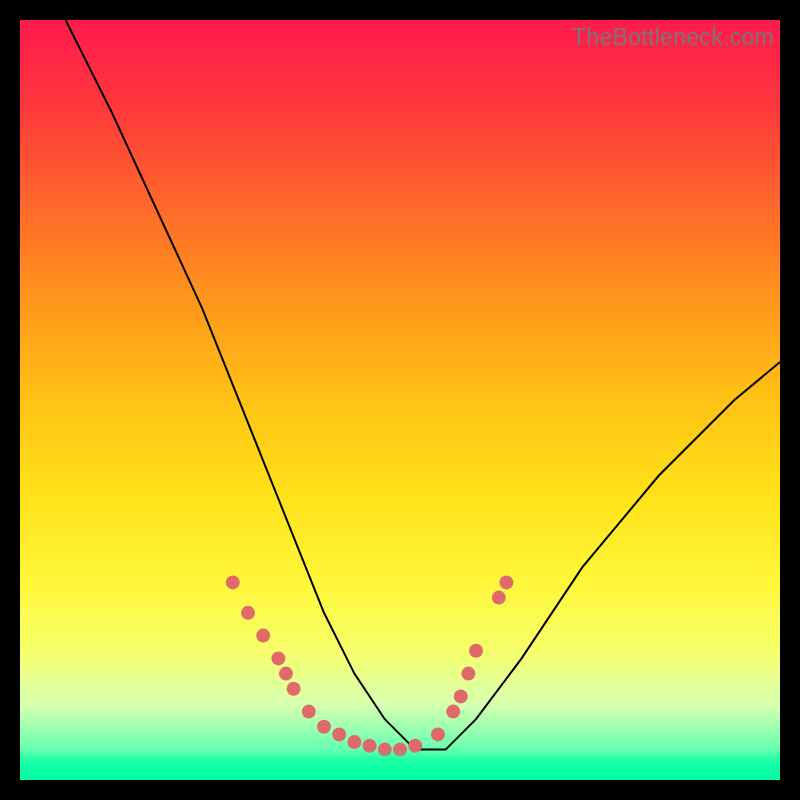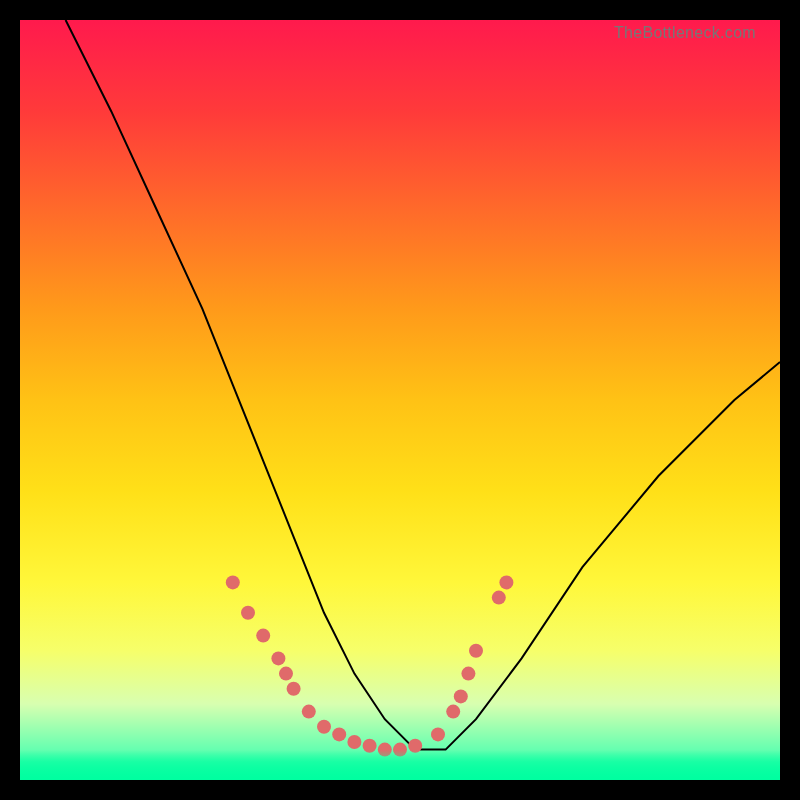--- a/index.html
+++ b/index.html
@@ -26,23 +26,23 @@
       #ffe018 62%,
       #fff73a 74%,
       #f6ff6a 83%,
       #d8ffb0 90%,
       #66ffb0 96%,
       #00ffa2 100%);
   }
   .watermark {
     position: absolute;
     top: 4px;
-    right: 24px;
+    right: 6px;
     color: #777;
-    font-size: 16px;
+    font-size: 23px;
     font-weight: 500;
     letter-spacing: 0.3px;
     z-index: 5;
   }
   svg.curves {
     position: absolute;
     left: 0;
     top: 0;
     width: 760px;
     height: 760px;

